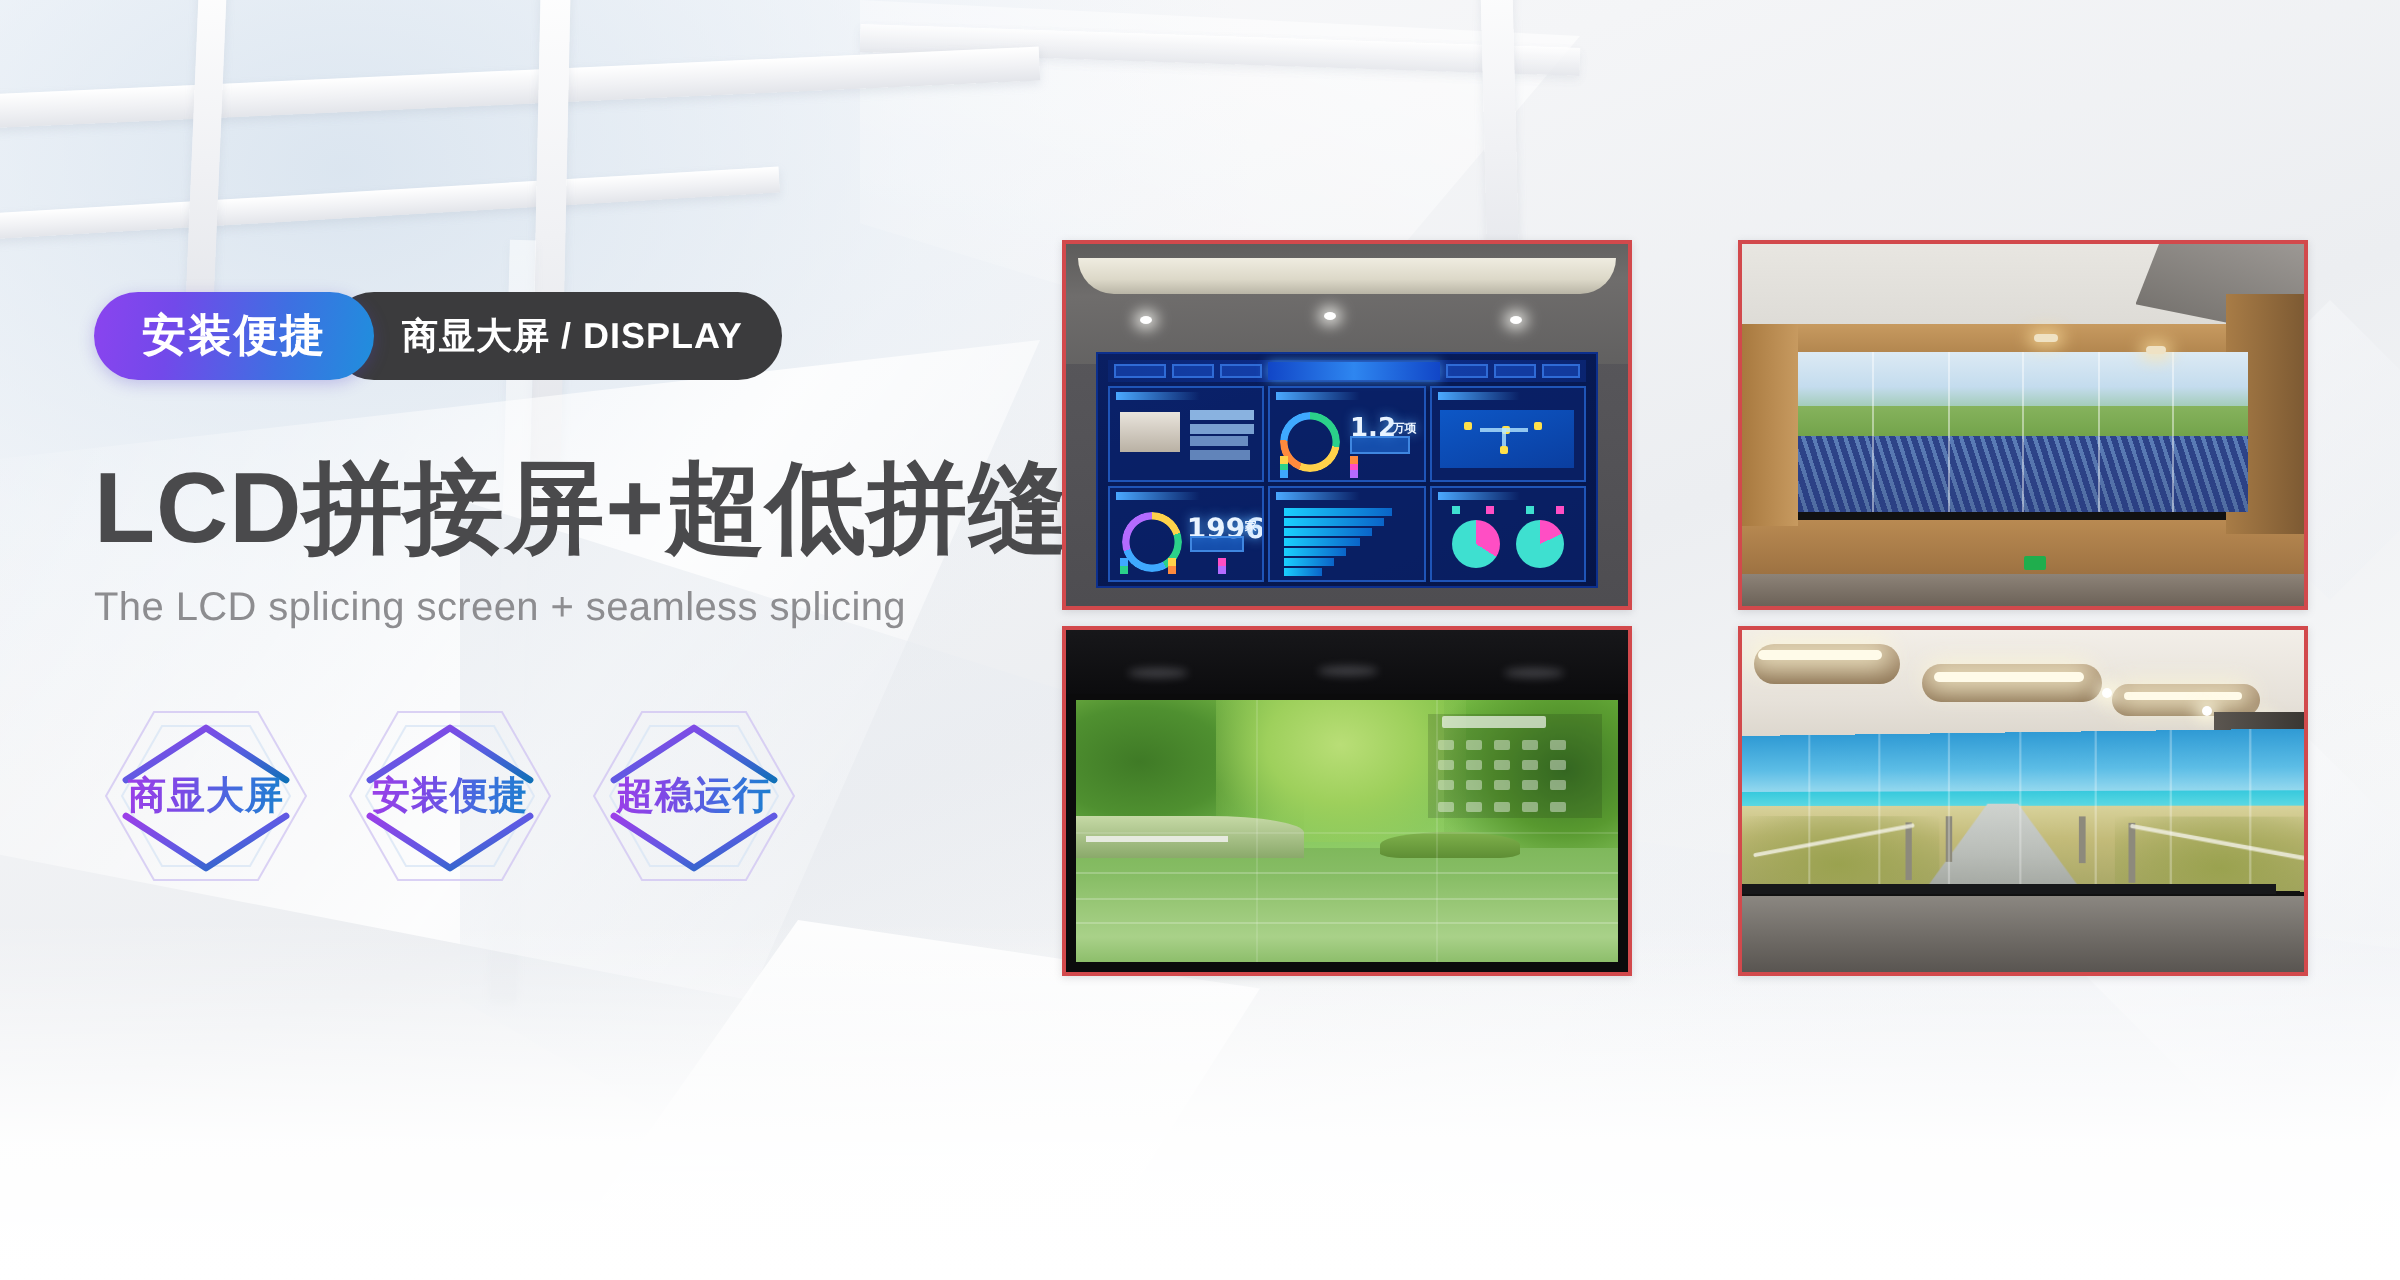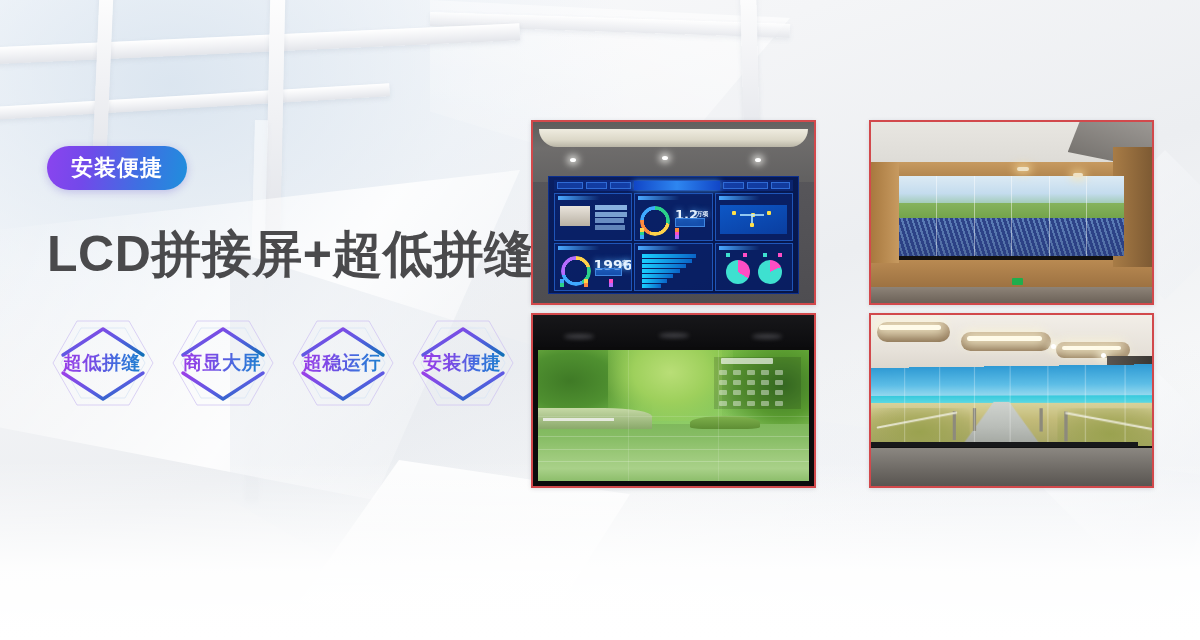--- a/index.html
+++ b/index.html
@@ -282,42 +282,28 @@
   <div class="facet f3"></div>
   <div class="facet f4"></div>
   <div class="facet f5"></div>
   <div class="facet f6"></div>
   <div class="bg-bottom"></div>
 
   <div class="left-col">
 
     <div class="brand-row">
       <div class="brand-pill">安装便捷</div>
+      <div class="brand-tag">商显大屏 / DISPLAY</div>
     </div>
 
     <div class="headline">LCD拼接屏+超低拼缝</div>
+    <div class="subhead">The LCD splicing screen + seamless splicing</div>
 
     <div class="features">
 
-      <div class="feature">
-        <svg viewBox="0 0 112 104">
-          <defs>
-            <linearGradient id="hg0" x1="0" y1="0" x2="1" y2="1">
-              <stop offset="0%" stop-color="#9b3fe8"></stop>
-                <stop offset="55%" stop-color="#5a5ce2"></stop>
-                <stop offset="100%" stop-color="#1170b8"></stop>
-            </linearGradient>
-          </defs>
-          <polygon points="30,10 82,10 106,52 82,94 30,94 6,52" fill="none" stroke="#cfc3f2" stroke-width="1" opacity=".75"></polygon>
-          <polygon points="34,17 78,17 98,52 78,87 34,87 14,52" fill="none" stroke="#d9e6f5" stroke-width="1" opacity=".8"></polygon>
-          <polyline points="16,44 56,18 96,44" fill="none" stroke="url(#hg0)" stroke-width="3.4" stroke-linejoin="round" stroke-linecap="round"></polyline>
-          <polyline points="16,62 56,88 96,62" fill="none" stroke="url(#hg0)" stroke-width="3.4" stroke-linejoin="round" stroke-linecap="round"></polyline>
-        </svg>
-        <span class="feature-label">超低拼缝</span>
-      </div>
 
       <div class="feature">
         <svg viewBox="0 0 112 104">
           <defs>
             <linearGradient id="hg1" x1="0" y1="0" x2="1" y2="1">
               <stop offset="0%" stop-color="#9b3fe8"></stop>
                 <stop offset="55%" stop-color="#5a5ce2"></stop>
                 <stop offset="100%" stop-color="#1170b8"></stop>
             </linearGradient>
           </defs>
@@ -325,49 +311,49 @@
           <polygon points="34,17 78,17 98,52 78,87 34,87 14,52" fill="none" stroke="#d9e6f5" stroke-width="1" opacity=".8"></polygon>
           <polyline points="16,44 56,18 96,44" fill="none" stroke="url(#hg1)" stroke-width="3.4" stroke-linejoin="round" stroke-linecap="round"></polyline>
           <polyline points="16,62 56,88 96,62" fill="none" stroke="url(#hg1)" stroke-width="3.4" stroke-linejoin="round" stroke-linecap="round"></polyline>
         </svg>
         <span class="feature-label">商显大屏</span>
       </div>
 
       <div class="feature">
         <svg viewBox="0 0 112 104">
           <defs>
+            <linearGradient id="hg3" x1="0" y1="0" x2="1" y2="1">
+              <stop offset="0%" stop-color="#9b3fe8"></stop>
+                <stop offset="55%" stop-color="#5a5ce2"></stop>
+                <stop offset="100%" stop-color="#1170b8"></stop>
+            </linearGradient>
+          </defs>
+          <polygon points="30,10 82,10 106,52 82,94 30,94 6,52" fill="none" stroke="#cfc3f2" stroke-width="1" opacity=".75"></polygon>
+          <polygon points="34,17 78,17 98,52 78,87 34,87 14,52" fill="none" stroke="#d9e6f5" stroke-width="1" opacity=".8"></polygon>
+          <polyline points="16,44 56,18 96,44" fill="none" stroke="url(#hg3)" stroke-width="3.4" stroke-linejoin="round" stroke-linecap="round"></polyline>
+          <polyline points="16,62 56,88 96,62" fill="none" stroke="url(#hg3)" stroke-width="3.4" stroke-linejoin="round" stroke-linecap="round"></polyline>
+        </svg>
+        <span class="feature-label">安装便捷</span>
+      </div>
+
+      <div class="feature">
+        <svg viewBox="0 0 112 104">
+          <defs>
             <linearGradient id="hg2" x1="0" y1="0" x2="1" y2="1">
               <stop offset="0%" stop-color="#9b3fe8"></stop>
                 <stop offset="55%" stop-color="#5a5ce2"></stop>
                 <stop offset="100%" stop-color="#1170b8"></stop>
             </linearGradient>
           </defs>
           <polygon points="30,10 82,10 106,52 82,94 30,94 6,52" fill="none" stroke="#cfc3f2" stroke-width="1" opacity=".75"></polygon>
           <polygon points="34,17 78,17 98,52 78,87 34,87 14,52" fill="none" stroke="#d9e6f5" stroke-width="1" opacity=".8"></polygon>
           <polyline points="16,44 56,18 96,44" fill="none" stroke="url(#hg2)" stroke-width="3.4" stroke-linejoin="round" stroke-linecap="round"></polyline>
           <polyline points="16,62 56,88 96,62" fill="none" stroke="url(#hg2)" stroke-width="3.4" stroke-linejoin="round" stroke-linecap="round"></polyline>
         </svg>
         <span class="feature-label">超稳运行</span>
-      </div>
-
-      <div class="feature">
-        <svg viewBox="0 0 112 104">
-          <defs>
-            <linearGradient id="hg3" x1="0" y1="0" x2="1" y2="1">
-              <stop offset="0%" stop-color="#9b3fe8"></stop>
-                <stop offset="55%" stop-color="#5a5ce2"></stop>
-                <stop offset="100%" stop-color="#1170b8"></stop>
-            </linearGradient>
-          </defs>
-          <polygon points="30,10 82,10 106,52 82,94 30,94 6,52" fill="none" stroke="#cfc3f2" stroke-width="1" opacity=".75"></polygon>
-          <polygon points="34,17 78,17 98,52 78,87 34,87 14,52" fill="none" stroke="#d9e6f5" stroke-width="1" opacity=".8"></polygon>
-          <polyline points="16,44 56,18 96,44" fill="none" stroke="url(#hg3)" stroke-width="3.4" stroke-linejoin="round" stroke-linecap="round"></polyline>
-          <polyline points="16,62 56,88 96,62" fill="none" stroke="url(#hg3)" stroke-width="3.4" stroke-linejoin="round" stroke-linecap="round"></polyline>
-        </svg>
-        <span class="feature-label">安装便捷</span>
       </div>
 
     </div>
   </div>
 
   <div class="photo ph-tl">
     <div class="scene">
       <div class="tl-wall"></div>
       <div class="tl-ceiling"></div>
       <div class="tl-cove"></div>

